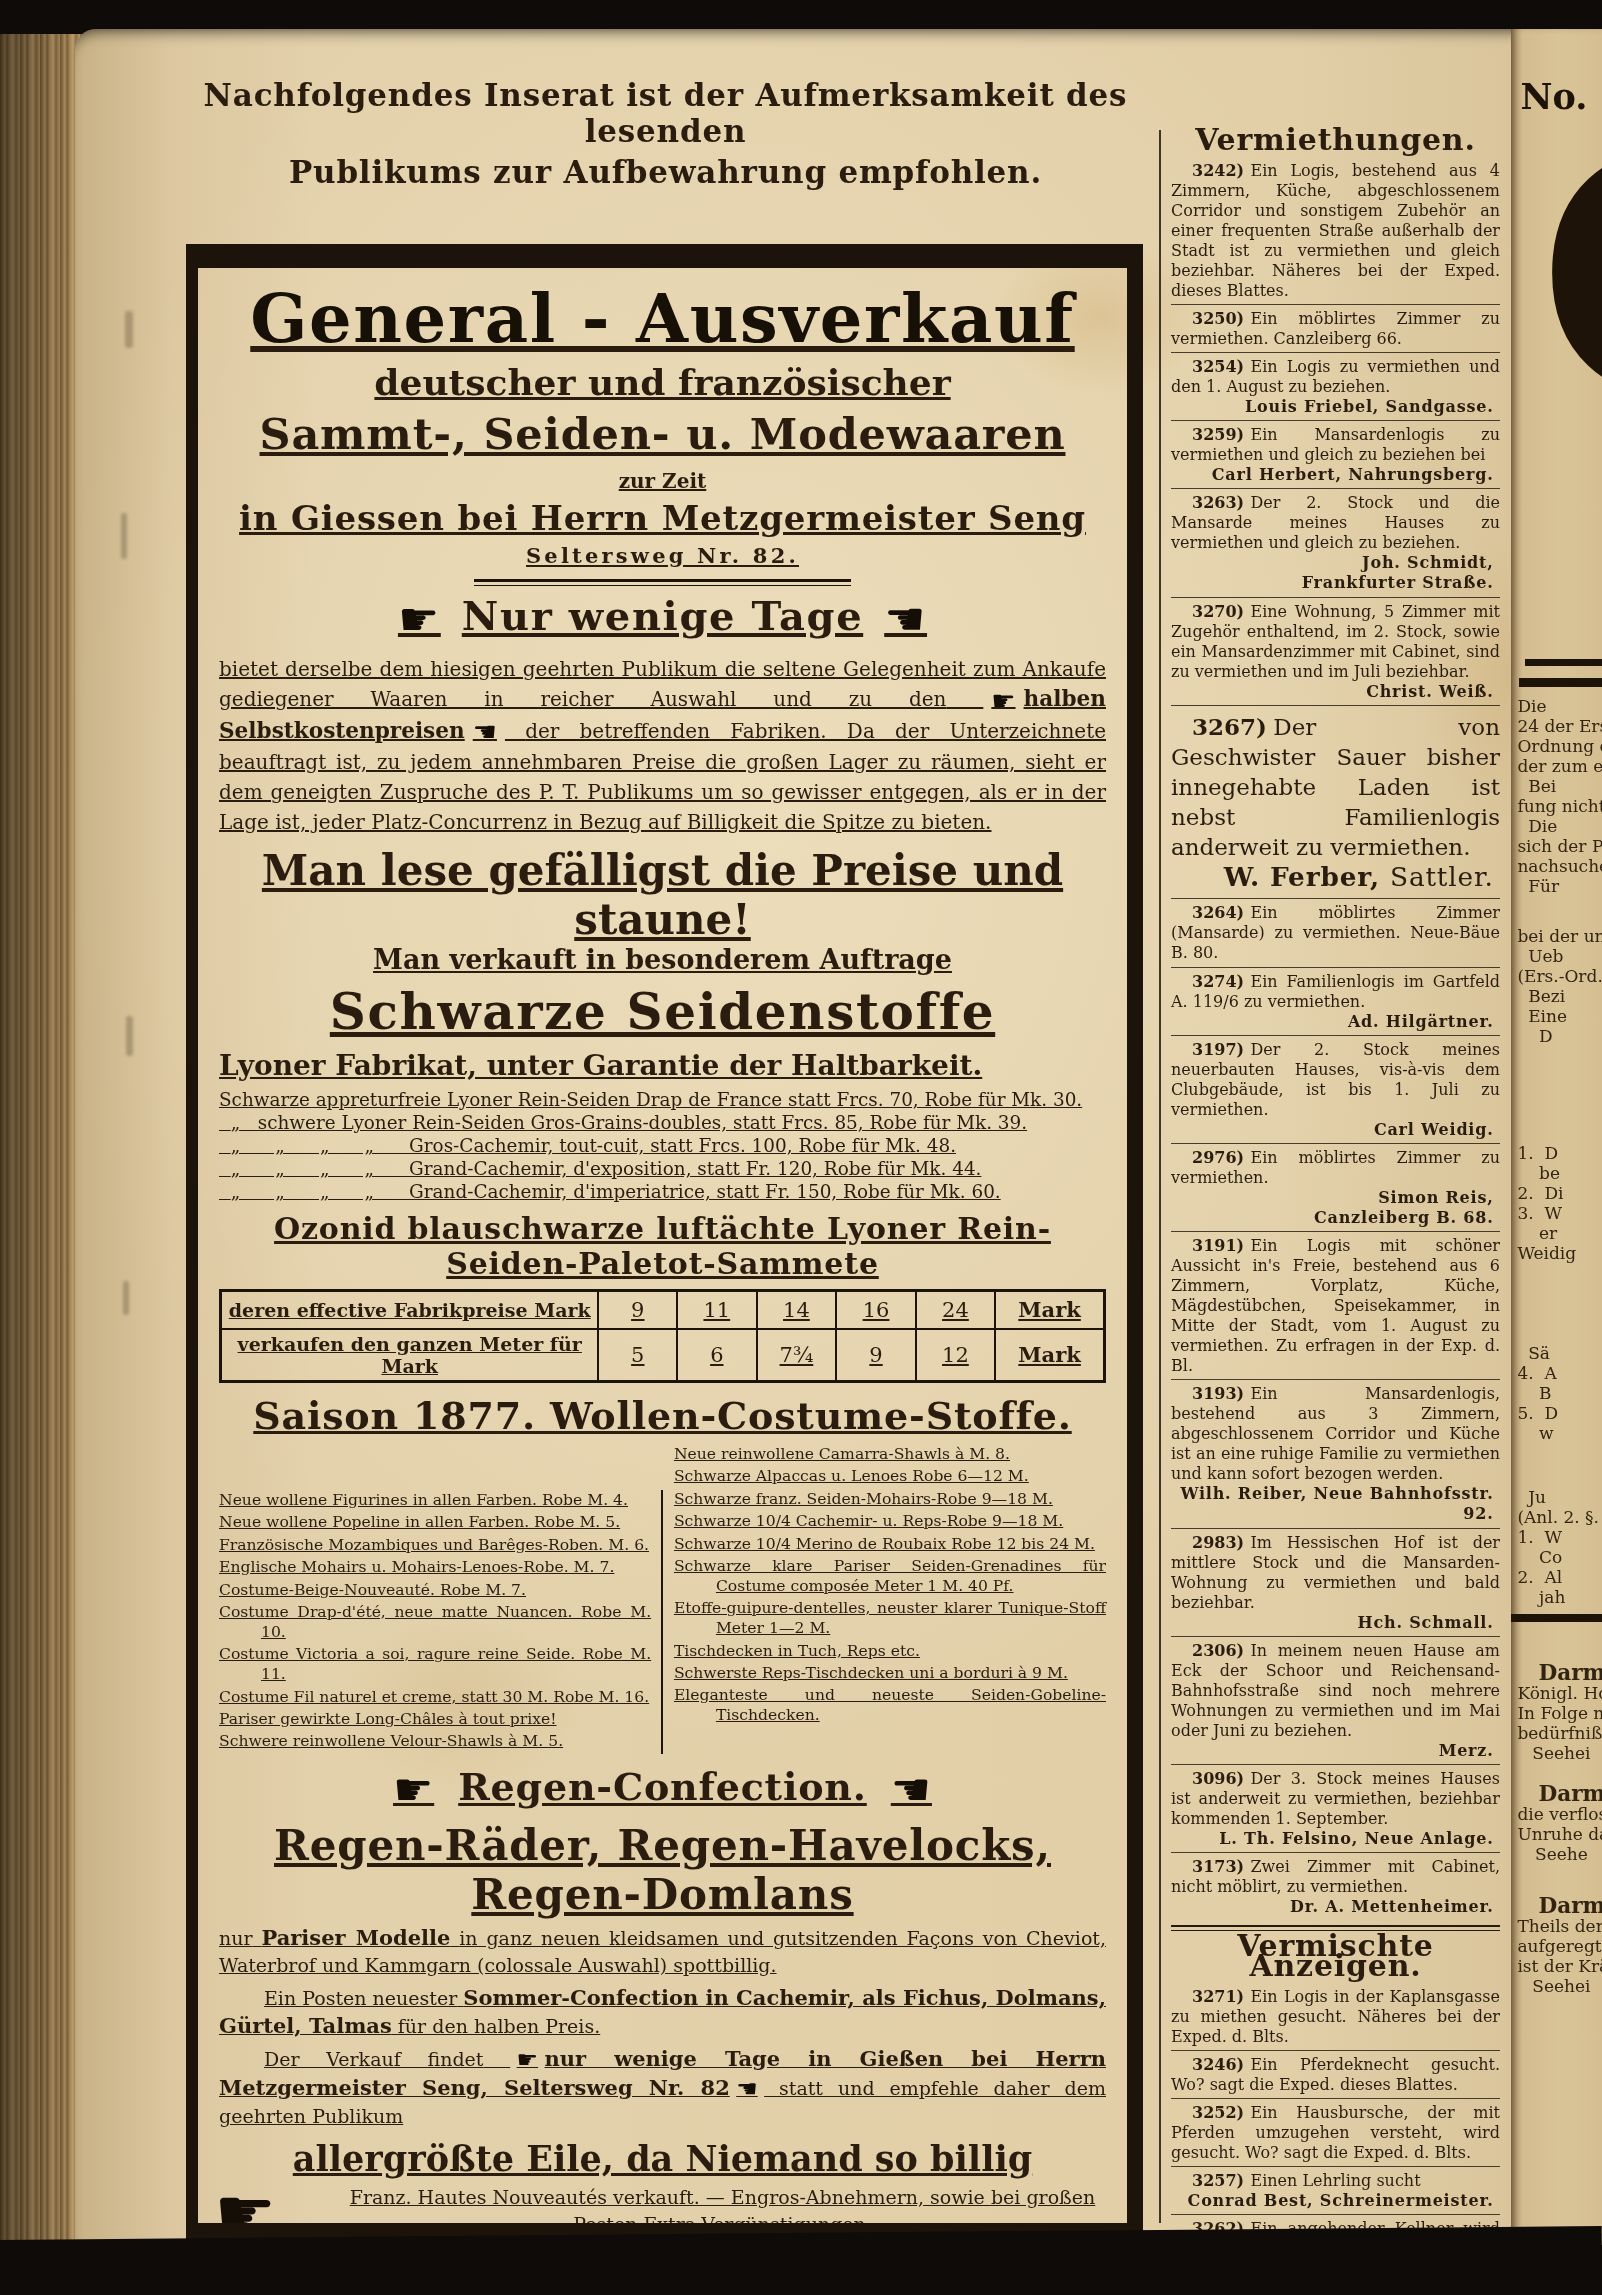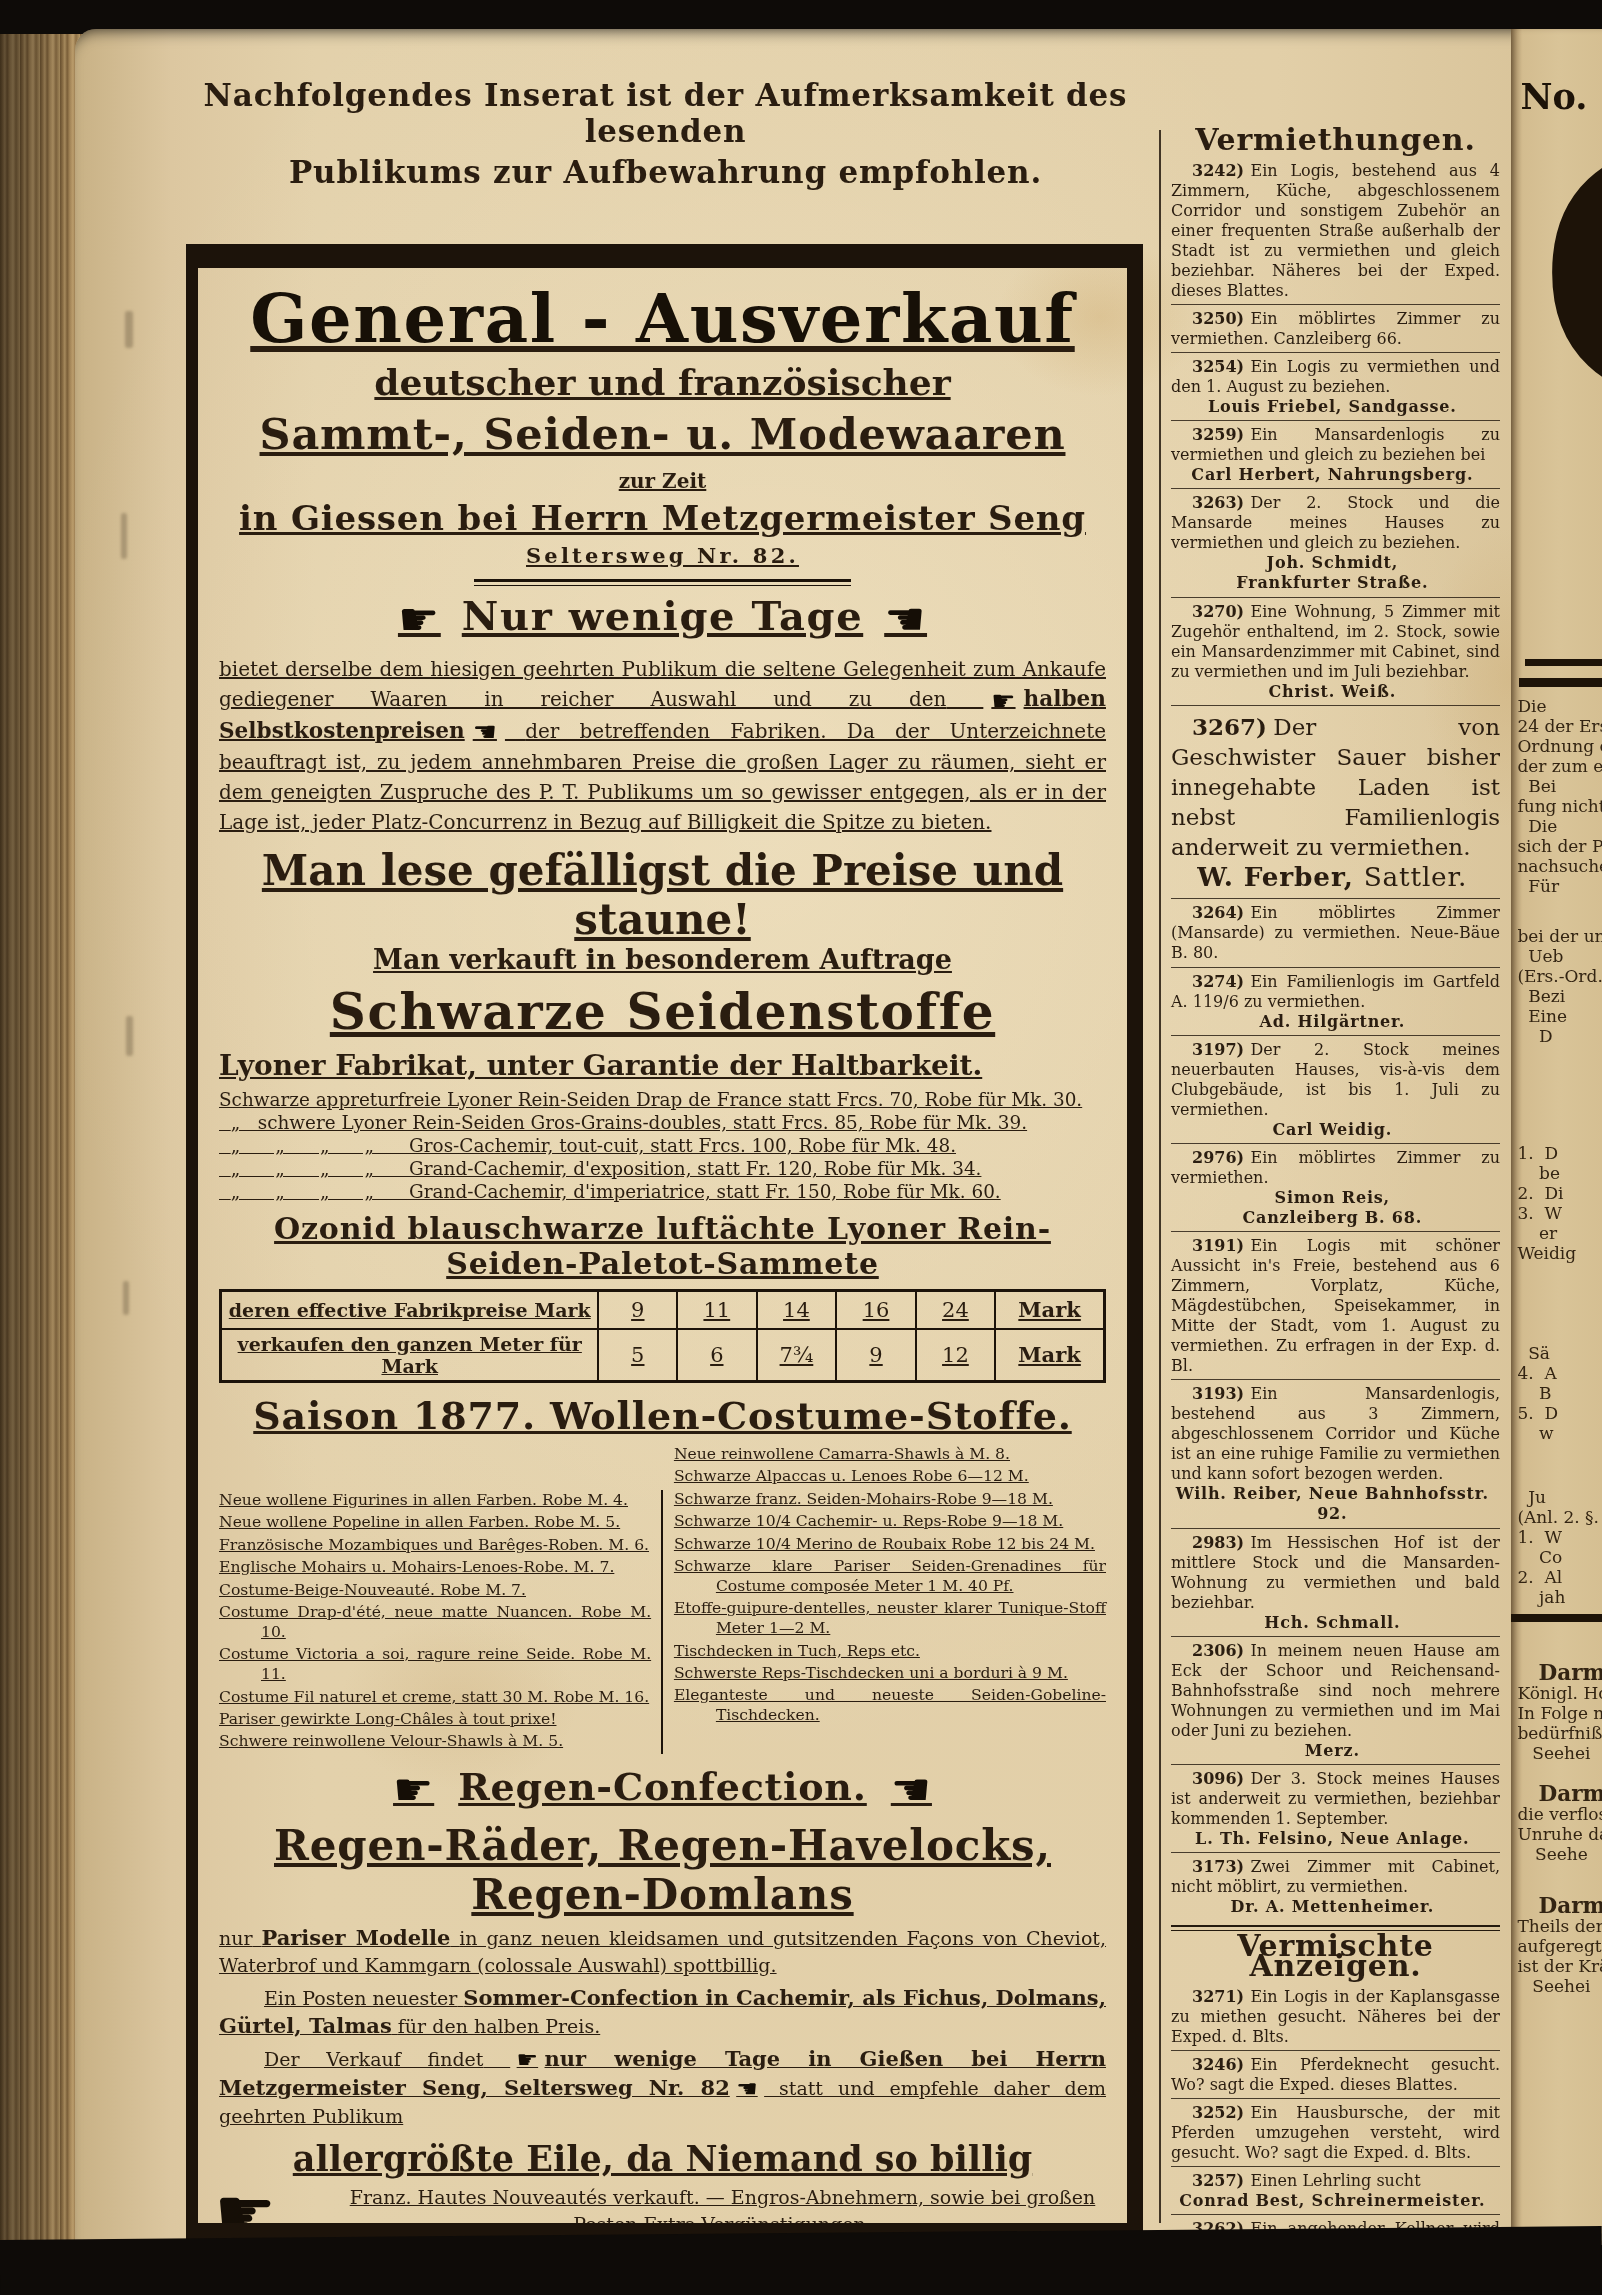--- a/index.html
+++ b/index.html
@@ -96,21 +96,21 @@
   .franz-wrap .txt { font-size:19px; line-height:27px; text-align:center; }
   
   .colrule { position:absolute; left:1159px; top:130px; width:2.4px; height:2093px; background:#241a0e; opacity:.85; }
   .rightcol { position:absolute; left:1171px; top:127px; width:329px; font-size:16px; line-height:20px; }
   .c-head  { text-align:center; font-size:30px; font-weight:700; letter-spacing:0.8px; margin:3.2px 0 6.4px 0; }
   .c-entry { padding:4px 0 3.2px 0; }
   .c-entry + .c-entry { border-top:1.6px solid rgba(32,22,12,.8); }
   .rtop { border-top:1.6px solid rgba(32,22,12,.8); }
   .c-body { text-align:justify; text-indent:21px; }
   .c-num  { font-weight:700; margin-right:6.4px; }
-  .c-sig  { text-align:center; padding-right:6.4px; font-weight:700; letter-spacing:0.8px; }
+  .c-sig  { text-align:right; padding-right:6.4px; font-weight:700; letter-spacing:0.8px; }
   .c-big  { font-size:23px; line-height:30px; padding:6.4px 0; }
   .c-big .c-sig { font-size:26.4px; }
   .dblrule { border-top:2.4px solid #241a0e; border-bottom:1.6px solid #241a0e; height:3.2px; margin:4.8px 0; }
   
   .nextpage {
     position:absolute; left:1511px; top:29px; width:91px; height:2216px; overflow:hidden;
     background:linear-gradient(90deg, #b69a6d 0px, #d3bc8f 11.2px, #d9c498 48px, #d5bf92 91px);
     box-shadow:inset 6.4px 0 8px -4.8px rgba(40,26,12,.7);
     font-size:17px; line-height:20px; color:#332412;
   }
@@ -168,21 +168,21 @@
 
     <div class="ad-staune">Man lese gefälligst die Preise und staune!</div>
     <div class="ad-auftrag">Man verkauft in besonderem Auftrage</div>
     <div class="ad-seiden">Schwarze Seidenstoffe</div>
     <div class="ad-lyoner">Lyoner Fabrikat, unter Garantie der Haltbarkeit.</div>
 
     <div class="price-list">
         <div class="pl"><span>Schwarze appreturfreie Lyoner Rein-Seiden Drap de France statt Frcs. 70, Robe für Mk. 30.</span></div>
         <div class="pl"><span>  „   schwere Lyoner Rein-Seiden Gros-Grains-doubles, statt Frcs. 85, Robe für Mk. 39.</span></div>
         <div class="pl"><span>  „      „      „      „      Gros-Cachemir, tout-cuit, statt Frcs. 100, Robe für Mk. 48.</span></div>
-        <div class="pl"><span>  „      „      „      „      Grand-Cachemir, d'exposition, statt Fr. 120, Robe für Mk. 34.</span></div>
+        <div class="pl"><span>  „      „      „      „      Grand-Cachemir, d'exposition, statt Fr. 120, Robe für Mk. 44.</span></div>
         <div class="pl"><span>  „      „      „      „      Grand-Cachemir, d'imperiatrice, statt Fr. 150, Robe für Mk. 60.</span></div>
       </div>
 
     <div class="ad-ozonid">Ozonid blauschwarze luftächte Lyoner Rein-Seiden-Paletot-Sammete</div>
 
     <table class="ptable">
       <tbody>
           <tr>
         <td class="lbl">deren effective Fabrikpreise Mark</td>
         <td class="num">9</td>

